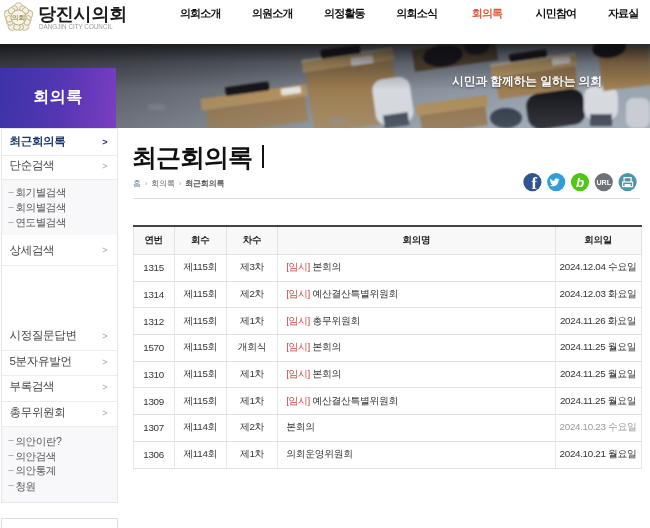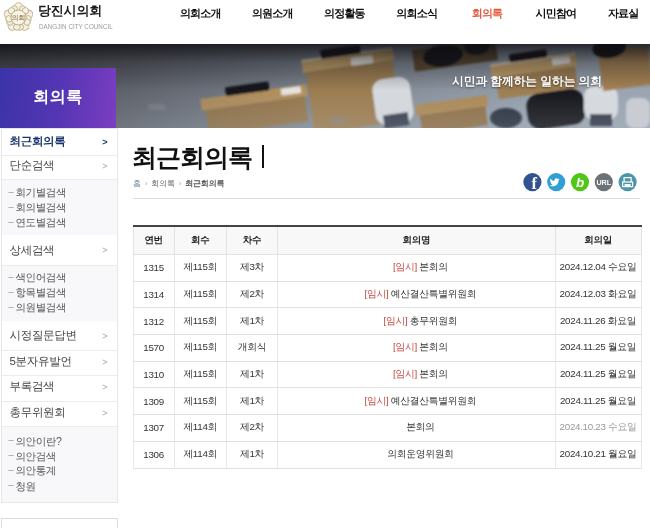--- a/index.html
+++ b/index.html
@@ -1,21 +1,21 @@
 <!DOCTYPE html>
 <html lang="ko"><head>
 <meta charset="utf-8">
 <style>
   * { margin:0; padding:0; box-sizing:border-box; }
   html,body { width:650px; height:528px; background:#fff; overflow:hidden;
     font-family:"Liberation Sans", sans-serif; }
   .abs { position:absolute; }
   
   #header { position:absolute; left:0; top:0; width:650px; height:44px; background:#fff; }
-  #logoname { position:absolute; left:38px; top:2px; font-size:13px; font-weight:bold; color:#1b1b1b; letter-spacing:-0.2px;}
+  #logoname { position:absolute; left:38px; top:2px; font-size:18px; font-weight:bold; color:#1b1b1b; letter-spacing:-0.2px;}
   #logoeng  { position:absolute; left:39px; top:22.5px; font-size:6.3px; color:#9b9b9b; letter-spacing:0px;}
   .nav { position:absolute; top:6px; font-size:11px; letter-spacing:-0.8px; font-weight:bold; color:#111; transform:translateX(-50%); white-space:nowrap;}
   .nav.on { color:#e05b3d; }
   
   #banner { position:absolute; left:0; top:44px; width:650px; height:98px; overflow:hidden; }
   #ptitle { position:absolute; left:0; top:68px; width:116px; height:60px;
      background:linear-gradient(100deg,#3b33a8 0%, #5636b4 55%, #7c3ec2 100%);
      color:#fff; font-size:16px; font-weight:bold; text-align:center; line-height:57px; letter-spacing:0.5px; }
   #slogan { position:absolute; left:452px; top:29.5px; color:#fff;
      font-size:11.8px; font-weight:bold; letter-spacing:-0.1px; text-shadow:0 1px 2px rgba(0,0,0,.5); white-space:nowrap;}
@@ -38,21 +38,21 @@
   #bread b { font-weight:bold; color:#555; }
   #bread .h { color:#68879a; }
   #bread .c { color:#9ab0bd; padding:0 2px; font-size:8px;}
   #hr1 { position:absolute; left:133px; top:198px; width:507px; height:1px; background:#ddd; }
   
   #tbl { position:absolute; left:132.6px; top:225px; width:508px; border-collapse:collapse; table-layout:fixed;
         font-size:9.5px; color:#333; }
   #tbl th { background:#f8f8f8; border:1px solid #e2e2e2; border-top:2.5px solid #444; font-size:9.5px; color:#222;
         font-weight:bold; height:28.5px; letter-spacing:-0.3px;}
   #tbl td { border:1px solid #e8e8e8; border-top-color:#e0e0e0; border-bottom-color:#e0e0e0; height:26.7px; text-align:center; letter-spacing:-0.3px; white-space:nowrap; overflow:hidden; font-size:9.8px;}
-  #tbl td.n { text-align:center; padding-left:8px; }
+  #tbl td.n { text-align:left; padding-left:8px; }
   #tbl .im { color:#c4453c; }
   #wm { position:absolute; left:440px; top:490px; width:210px; height:26px; color:rgba(255,255,255,0.5);
      font-size:19px; font-weight:bold; letter-spacing:2px; }
 </style>
 </head>
 <body>
 
 <div id="header">
   <svg class="abs" style="left:2px;top:1px" width="33" height="33" viewBox="0 0 36 36">
     <g fill="#f6f1e3" stroke="#bfb188" stroke-width="1">
@@ -187,25 +187,20 @@
     <div class="arr" style="top:32px">&gt;</div>
   <div class="div" style="top:49.7px"></div>
   <div class="sub" style="top:50.7px; height:55.4px">
      <div class="s" style="top:6.5px">회기별검색</div>
      <div class="s" style="top:21.5px">회의별검색</div>
      <div class="s" style="top:36.5px">연도별검색</div>
   </div>
   <div class="m" style="top:113.5px">상세검색</div>
     <div class="arr" style="top:116px">&gt;</div>
   <div class="div" style="top:135.9px"></div>
-  <div class="sub" style="top:136.9px; height:55.1px">
-     <div class="s" style="top:5.5px">색인어검색</div>
-     <div class="s" style="top:20.5px">항목별검색</div>
-     <div class="s" style="top:35.5px">의원별검색</div>
-  </div>
   <div class="m" style="top:199px">시정질문답변</div>
     <div class="arr" style="top:202px">&gt;</div>
   <div class="div" style="top:220.9px"></div>
   <div class="m" style="top:225px">5분자유발언</div>
     <div class="arr" style="top:228px">&gt;</div>
   <div class="div" style="top:245.7px"></div>
   <div class="m" style="top:250px">부록검색</div>
     <div class="arr" style="top:253px">&gt;</div>
   <div class="div" style="top:271.7px"></div>
   <div class="m" style="top:276px">총무위원회</div>

